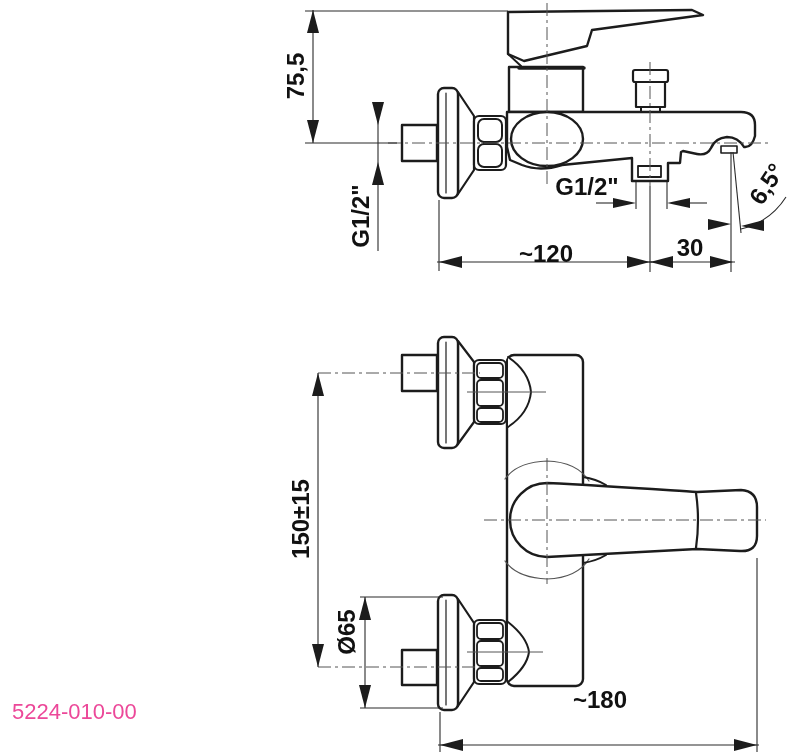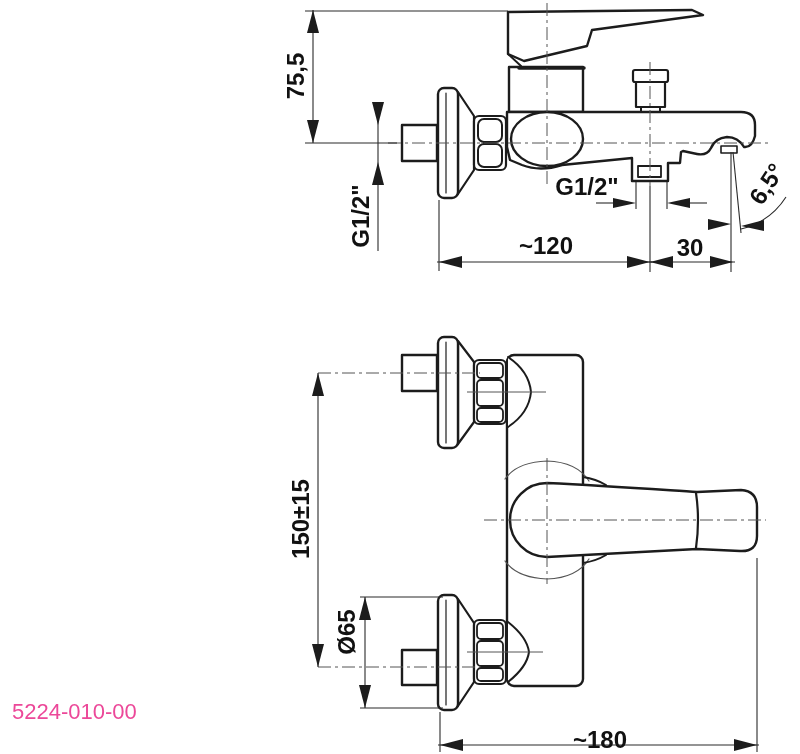--- a/index.html
+++ b/index.html
@@ -187,22 +187,22 @@
     <polygon points="365,708 359,685 371,685"></polygon>
     <polygon points="440,745 463,739 463,751"></polygon>
     <polygon points="757,745 734,739 734,751"></polygon>
   </g>
 </svg>
 
 <div>
   <div class="lbl rot90" style="left:296px;top:76px;">75,5</div>
   <div class="lbl rot90" style="left:361px;top:216px;">G1/2"</div>
   <div class="lbl" style="left:587px;top:187px;">G1/2"</div>
-  <div class="lbl" style="left:546px;top:246px;">~120</div>
+  <div class="lbl" style="left:546px;top:254px;">~120</div>
   <div class="lbl" style="left:690px;top:248px;">30</div>
   <div class="lbl rot57" style="left:767px;top:184px;">6,5°</div>
   <div class="lbl rot90" style="left:301px;top:519px;">150±15</div>
   <div class="lbl rot90" style="left:347px;top:632px;">Ø65</div>
-  <div class="lbl" style="left:600px;top:740px;">~180</div>
+  <div class="lbl" style="left:600px;top:700px;">~180</div>
   <div class="part" style="left:12px;top:701px;">5224-010-00</div>
 </div>
 
 </div>
 
 </body></html>

